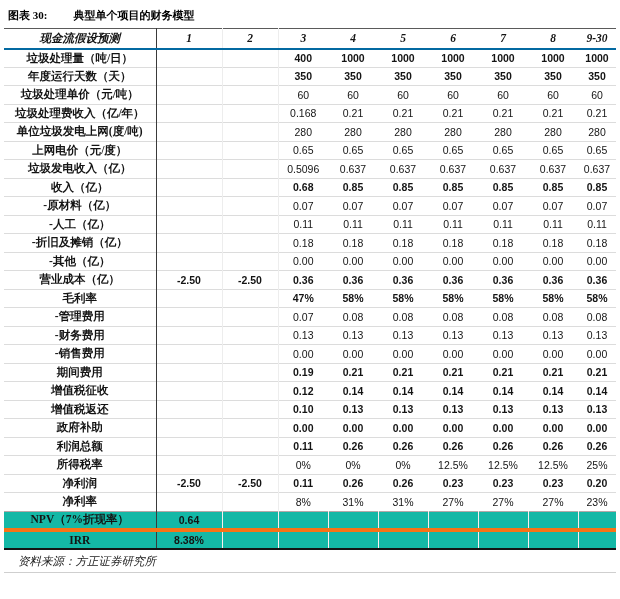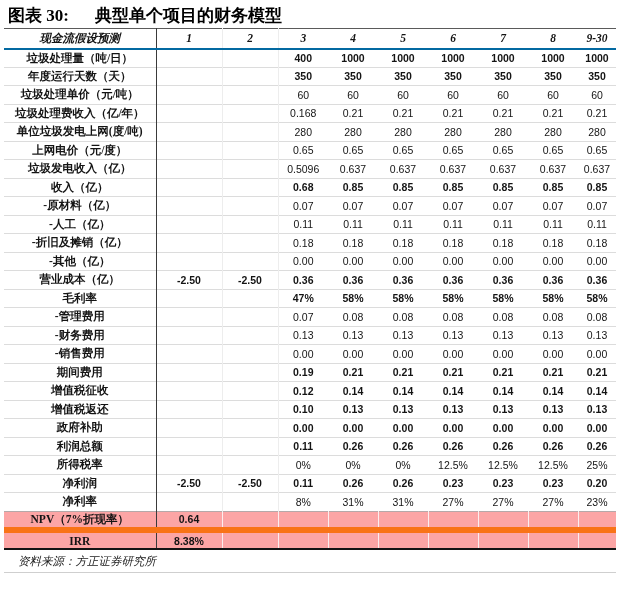--- a/index.html
+++ b/index.html
@@ -1,37 +1,37 @@
 <!DOCTYPE html>
 <html><head>
 <meta charset="utf-8">
 <style>
   html,body{margin:0;padding:0;background:#ffffff;}
   #page{width:620px;height:599px;background:#ffffff;overflow:hidden;
         font-family:"Liberation Sans",sans-serif;color:#111;}
   
   #title-bar{padding:8px 17px 5px 8px;height:15px;line-height:15px;
-             font-family:"Liberation Serif",serif;font-weight:bold;font-size:17px;color:#000;}
+             font-family:"Liberation Serif",serif;font-weight:bold;font-size:11px;color:#000;}
   #title-bar .fig-label{margin-right:26px;}
   
   table{border-collapse:collapse;table-layout:fixed;width:612px;margin-left:4px;
         border-top:1.5px solid #5a5a5a;}
   td{padding:0;text-align:center;vertical-align:middle;font-size:10.5px;color:#141414;
      overflow:hidden;white-space:nowrap;}
   thead tr{height:20px;}
   thead td{border-bottom:2px solid #0369a1;
            font-family:"Liberation Serif",serif;font-style:italic;font-weight:bold;font-size:11.5px;}
   tbody tr{height:18.5px;border-top:1px solid #dcdcdc;}
   tbody tr:first-child{border-top:none;}
   td.label{font-family:"Liberation Serif",serif;font-weight:bold;font-size:11.5px;
            border-right:1.5px solid #3a3a3a;}
   td.c1,td.c2{border-right:1px solid #ededed;}
   tr.bold td{font-weight:bold;}
-  tr.pink{height:19px;background:#fca5a5;border-top:1px solid #b5a8a8;}
-  tr.pink + tr.pink{border-top:6px solid #f97316;}
+  tr.pink{height:19px;background:#14b8a6;border-top:1px solid #b5a8a8;}
+  tr.pink + tr.pink{border-top:4px solid #f97316;}
   tr.pink:last-child td{border-bottom:2.5px solid #141414;}
   tr.pink td{border-right:1px solid #fbeeee;}
   tr.pink td:last-child{border-right:none;}
   tr.pink td.label{border-right:1.5px solid #3a3a3a;}
   
   #footer{width:612px;margin:3px 0 0 4px;padding:1px 0 18px 14px;box-sizing:border-box;
           border-bottom:1px solid #cfcfcf;
           font-family:"Liberation Serif",serif;font-style:italic;font-size:11.5px;color:#1a1a1a;
           height:18px;line-height:14px;}
 </style>

